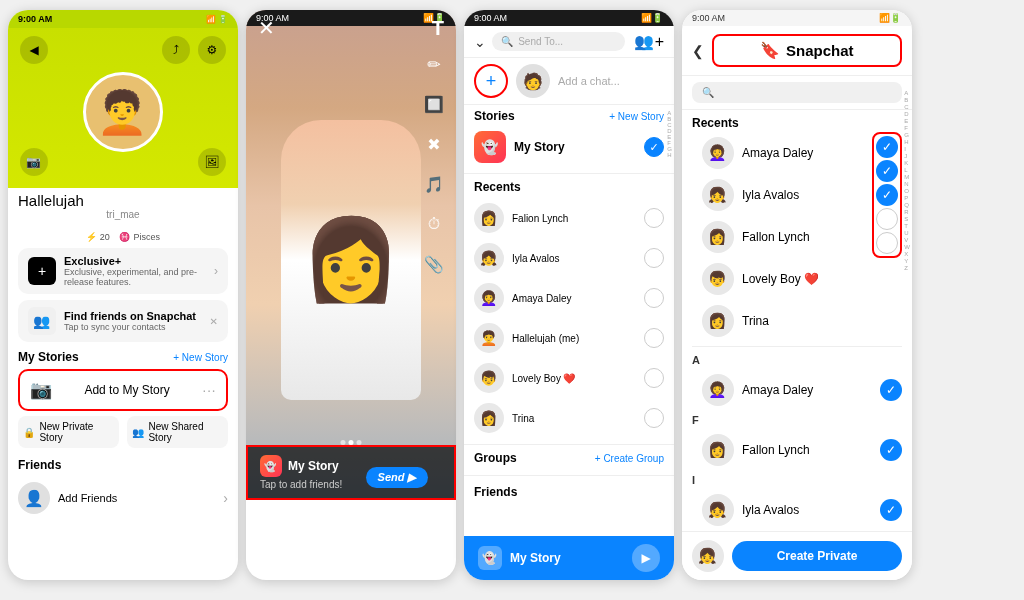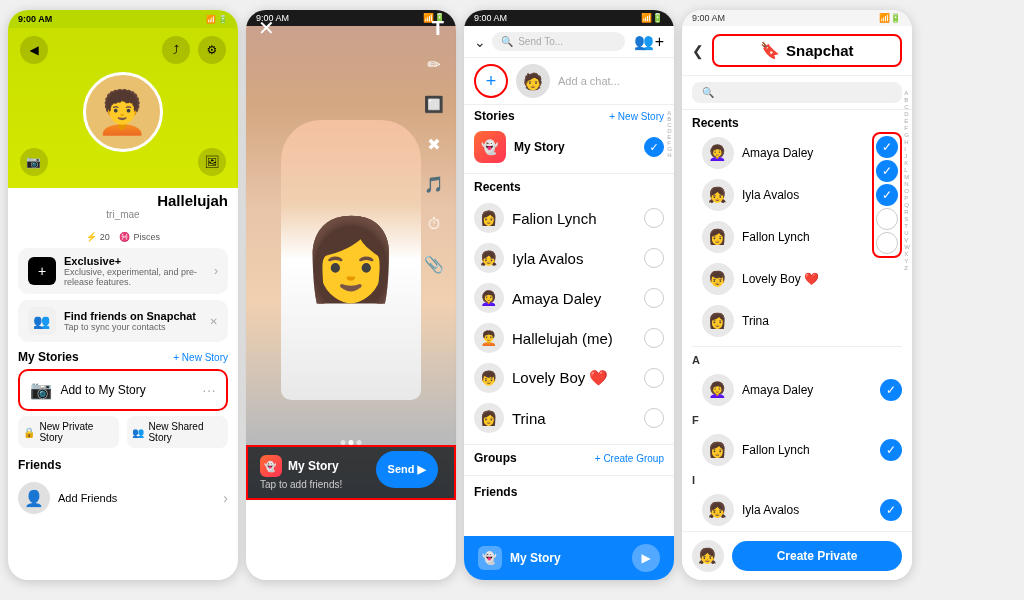--- a/index.html
+++ b/index.html
@@ -96,22 +96,22 @@
       display: flex;
       justify-content: space-between;
       margin-top: -10px;
     }
     .profile-body {
       padding: 0 10px;
       background: #fff;
     }
     .profile-name {
       font-size: 15px;
-      font-weight: 700;
-      text-align: right;
+      font-weight: 400;
+      text-align: left;
       margin-top: 4px;
     }
     .profile-username {
       font-size: 10px;
       color: #888;
       text-align: center;
       margin-bottom: 12px;
     }
     .profile-stats {
       display: flex;
@@ -171,21 +171,21 @@
       border: 2px solid #ff0000;
       border-radius: 10px;
       padding: 8px 10px;
       display: flex;
       align-items: center;
       gap: 8px;
       margin-bottom: 5px;
       cursor: pointer;
     }
     .add-story-icon { font-size: 18px; color: #888; }
-    .add-story-label { font-size: 12px; font-weight: 500; flex: 1; }
+    .add-story-label { font-size: 12px; font-weight: 500; flex: 1; margin-left: 24px; }
     .add-story-dots { color: #aaa; font-size: 14px; }
     .story-options {
       display: flex;
       gap: 8px;
       margin-bottom: 10px;
     }
     .story-opt-btn {
       flex: 1;
       background: #f5f5f5;
       border-radius: 8px;
@@ -268,30 +268,30 @@
       background: linear-gradient(135deg, #ff6b35, #ff3355);
       border-radius: 6px;
       display: flex; align-items: center; justify-content: center;
       font-size: 10px;
       color: #fff;
     }
     .my-story-text { font-size: 12px; color: #fff; font-weight: 700; }
     .tap-add { font-size: 10px; color: #ccc; }
     .send-btn {
       position: absolute;
-      right: 16px;
+      right: 26px;
       bottom: 10px;
       background: #0a84ff;
       color: #fff;
       border-radius: 20px;
-      padding: 12px 12px;
+      padding: 4px 12px;
       font-size: 11px;
       font-weight: 700;
       cursor: pointer;
-      display: flex; align-items: center; gap: 2px;
+      display: flex; align-items: center; gap: 2px; font-style: italic;
     }
     .dots-row {
       position: absolute;
       bottom: 55px;
       left: 50%;
       transform: translateX(-50%);
       display: flex;
       gap: 3px;
     }
     .dot { width: 5px; height: 5px; border-radius: 50%; background: rgba(255,255,255,0.6); }
@@ -379,21 +379,21 @@
       gap: 8px;
       padding: 5px 0;
     }
     .sendto-avatar {
       width: 30px; height: 30px;
       border-radius: 50%;
       background: #e8e8e8;
       display: flex; align-items: center; justify-content: center;
       font-size: 14px;
     }
-    .sendto-name { font-size: 15px; flex: 1; }
+    .sendto-name { font-size: 10px; flex: 1; }
     .sendto-check {
       width: 20px; height: 20px;
       border: 1.5px solid #ccc;
       border-radius: 50%;
       display: flex; align-items: center; justify-content: center;
     }
     .sendto-check.checked {
       background: #0a84ff;
       border-color: #0a84ff;
       color: #fff;

